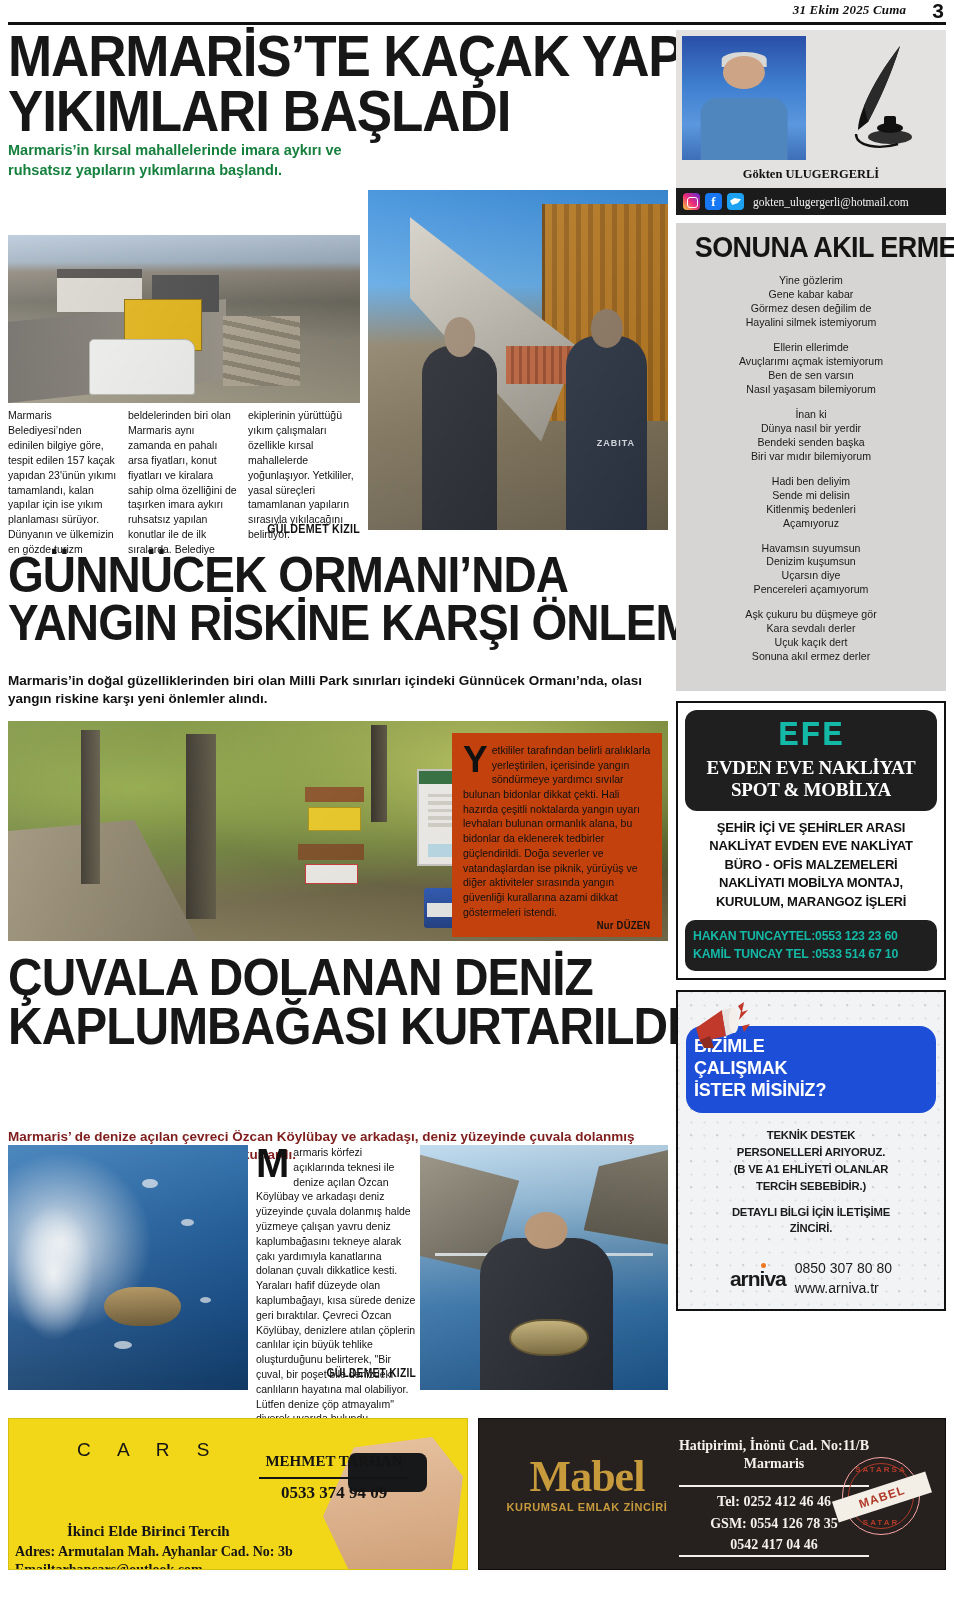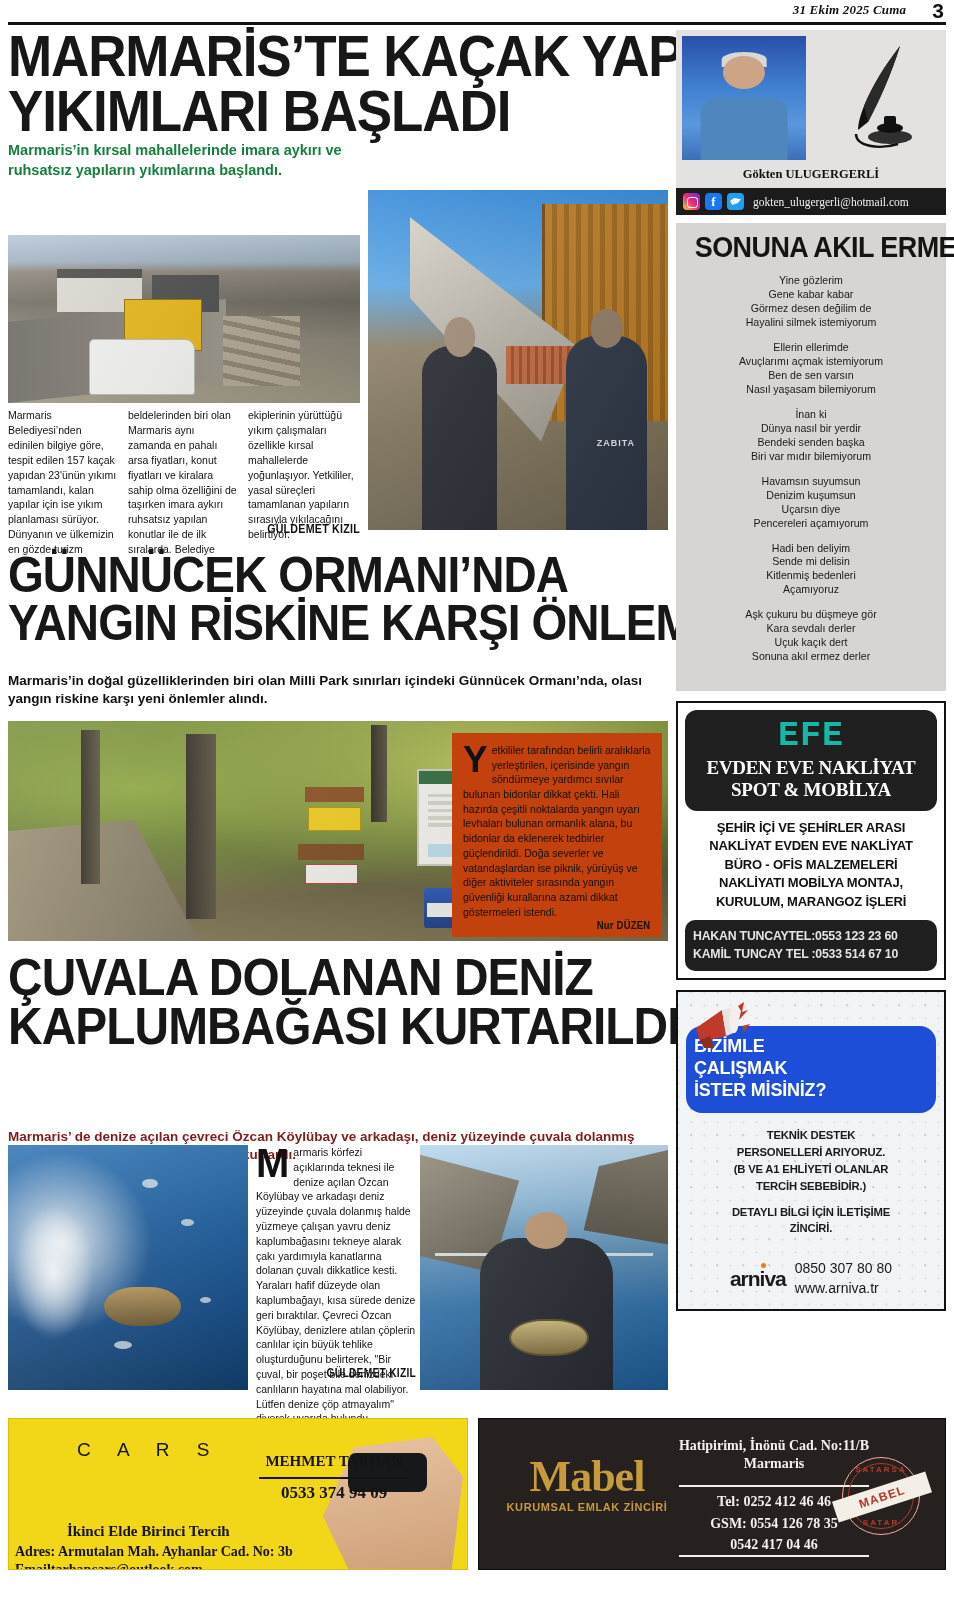--- a/index.html
+++ b/index.html
@@ -367,21 +367,21 @@
     color:#fff; font-weight:bold; font-size:19px; line-height:1.12; letter-spacing:-.3px;font-family:Liberation Serif, serif;
   }
   .efe-l2 { margin-top:3px; }
   .efe-body { text-align:center; padding:8px 2px 6px 2px; }
   .efe-body div {
     font-weight:bold; font-size:13px; line-height:1.42; color:#111; letter-spacing:-.2px;
   }
   .efe-phones {
     background:#1f1f1f; border-radius:10px; padding:7px 8px; margin-top:3px;
   }
-  .efe-phones div { color:#e5e5e5; font-weight:bold; font-size:12.3px; line-height:1.5; letter-spacing:-.2px; }
+  .efe-phones div { color:#14b8a6; font-weight:bold; font-size:12.3px; line-height:1.5; letter-spacing:-.2px; }
 
   
   .arniva {
     margin-top:10px; width:270px; background:#f2f3f5; border:2px solid #111;
     padding:8px 8px 6px 8px; position:relative; overflow:hidden;
   }
   .arniva .dots{
     position:absolute; inset:0;
     background-image:
       radial-gradient(#c9ced6 1px, transparent 1.2px),
@@ -639,28 +639,28 @@
 Görmez desen değilim de
 Hayalini silmek istemiyorum</div>
       <div class="stanza" style="white-space:pre-line;">Ellerin ellerimde
 Avuçlarımı açmak istemiyorum
 Ben de sen varsın
 Nasıl yaşasam bilemiyorum</div>
       <div class="stanza" style="white-space:pre-line;">İnan ki
 Dünya nasıl bir yerdir
 Bendeki senden başka
 Biri var mıdır bilemiyorum</div>
+      <div class="stanza" style="white-space:pre-line;">Hadi ben deliyim
+Sende mi delisin
+Kitlenmiş bedenleri
+Açamıyoruz</div>
       <div class="stanza" style="white-space:pre-line;">Havamsın suyumsun
 Denizim kuşumsun
 Uçarsın diye
 Pencereleri açamıyorum</div>
-      <div class="stanza" style="white-space:pre-line;">Hadi ben deliyim
-Sende mi delisin
-Kitlenmiş bedenleri
-Açamıyoruz</div>
       <div class="stanza" style="white-space:pre-line;">Aşk çukuru bu düşmeye gör
 Kara sevdalı derler
 Uçuk kaçık dert
 Sonuna akıl ermez derler</div>
     </div>
 
     <div class="efead">
       <div class="efe-black">
         <div class="efe-brand">EFE</div>
         <div class="efe-l2">EVDEN EVE NAKLİYAT</div>

